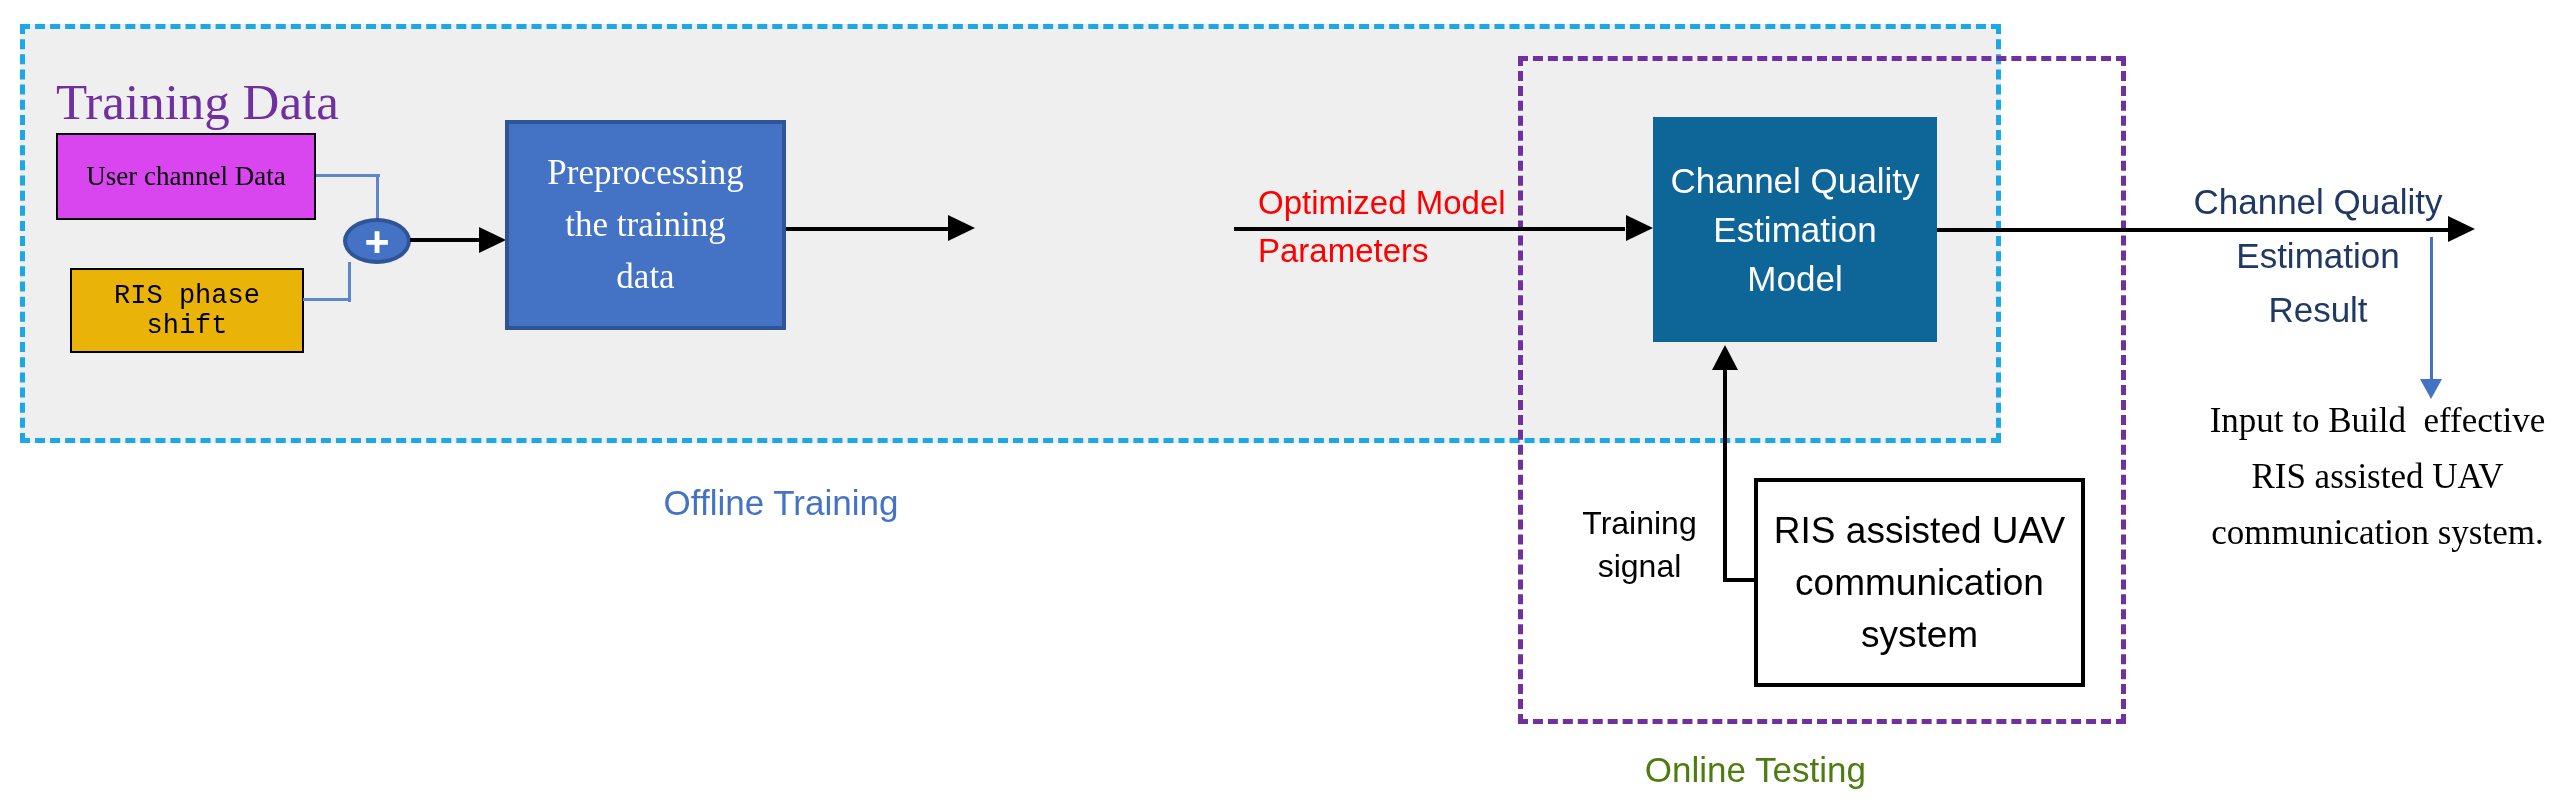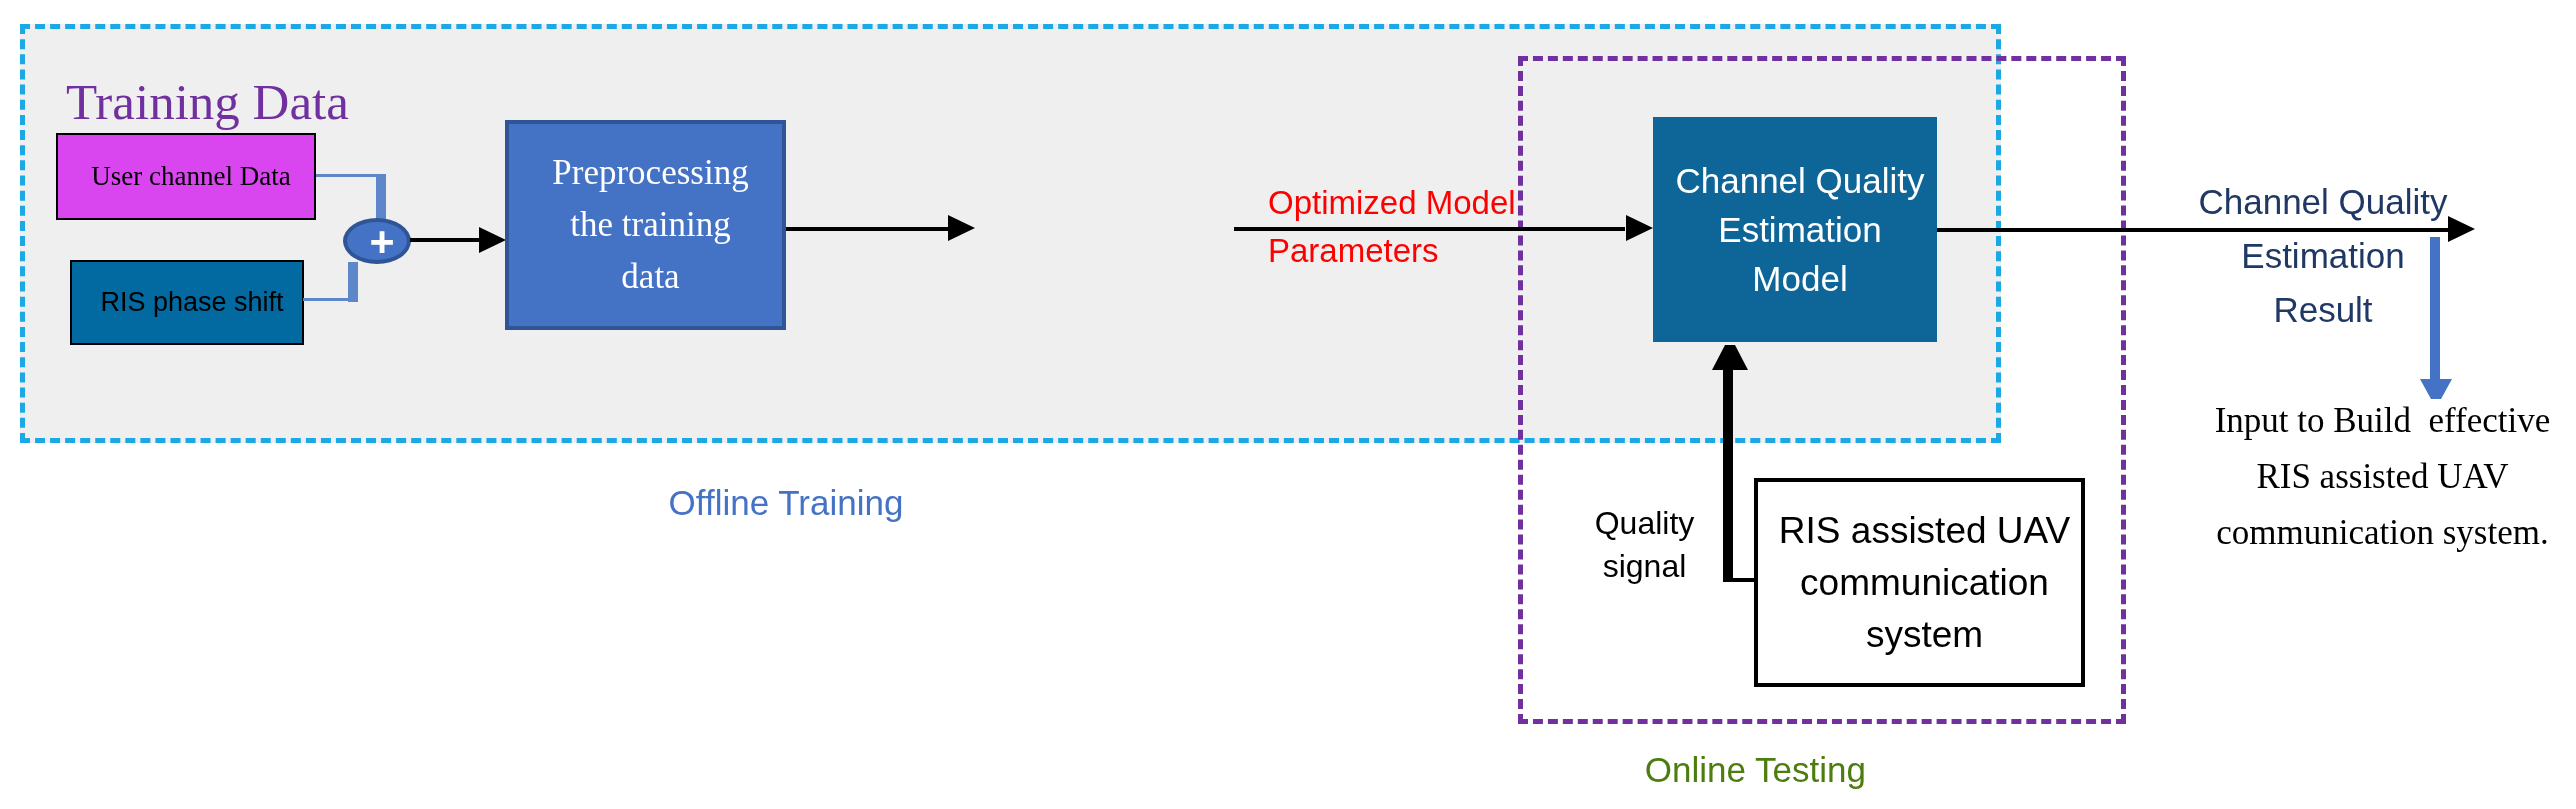--- a/index.html
+++ b/index.html
@@ -1,15 +1,15 @@
 <!DOCTYPE html>
 <html style="font-size:12.7px"><head>
 <meta charset="utf-8">
 <style>
-  * { box-sizing: border-box; padding-left: 10px; }
+  * { box-sizing: border-box; }
   html,body { margin:0; padding:0; background:#ffffff; }
   .canvas {
     position:relative; width:2576px; height:810px; background:#ffffff;
     font-family:"Liberation Sans", sans-serif; overflow:hidden;
   }
   .abs { position:absolute; }
   .box { display:flex; align-items:center; justify-content:center; text-align:center; }
   .pre { white-space:pre-line; }
   .prew { white-space:pre-wrap; }
   .line { background:#000000; }
@@ -26,22 +26,22 @@
   }
 
   
   .training-title { left:56px; top:73px; font-family:"Liberation Serif", serif; font-size:51px; color:#7030A0; }
   .offline-label  { left:619px; top:483px; width:246px; font-size:35px; color:#4472C4; text-align:center;margin-left:39px; }
   .online-label   { left:1612px; top:750px; width:254px; font-size:35px; color:#4d7c0f; text-align:right; }
 
   
   .user-box { left:56px; top:133px; width:260px; height:87px; background:#d946ef; border:2.4px solid #000;
               font-family:"Liberation Serif", serif; font-size:27px; color:#000; }
-  .risp-box { left:70px; top:260px; width:234px; height:85px; background:#0369a1; border:2.4px solid #000;
-              font-family:Liberation Sans, sans-serif; font-size:27px; color:#000; }
+  .risp-box { left:70px; top:268px; width:234px; height:85px; background:#eab308; border:2.4px solid #000;
+              font-family:Liberation Mono, monospace; font-size:27px; color:#000; }
 
   
   .plus-ellipse { left:343px; top:218px; width:68px; height:46px; background:#4472C4;
                   border:4px solid #2F5597; border-radius:50%;
                   color:#fff; font-size:43px; font-weight:bold; line-height:32px; }
 
   
   .conn { background:#5E86CB; }
 
   
@@ -114,21 +114,21 @@
 Estimation
 Result</div>
 
   <div class="abs" style="left:2430px; top:237px; width:3.2px; height:144px; background:#4472C4;"></div>
   <div class="abs tri tri-down-blue" style="left:2420px; top:379px;"></div>
 
   <div class="abs input-note prew">Input to Build  effective
 RIS assisted UAV
 communication system.</div>
 
-  <div class="abs received-label pre">Quality
+  <div class="abs received-label pre">Training
 signal</div>
 
   <div class="abs line" style="left:1723px; top:578px; width:35px; height:4px;"></div>
   <div class="abs line" style="left:1723px; top:368px; width:4px; height:214px;"></div>
   <div class="abs tri tri-up" style="left:1712px; top:345px;"></div>
 
   <div class="abs box rissys-box pre">RIS assisted UAV
 communication
 system</div>
 

